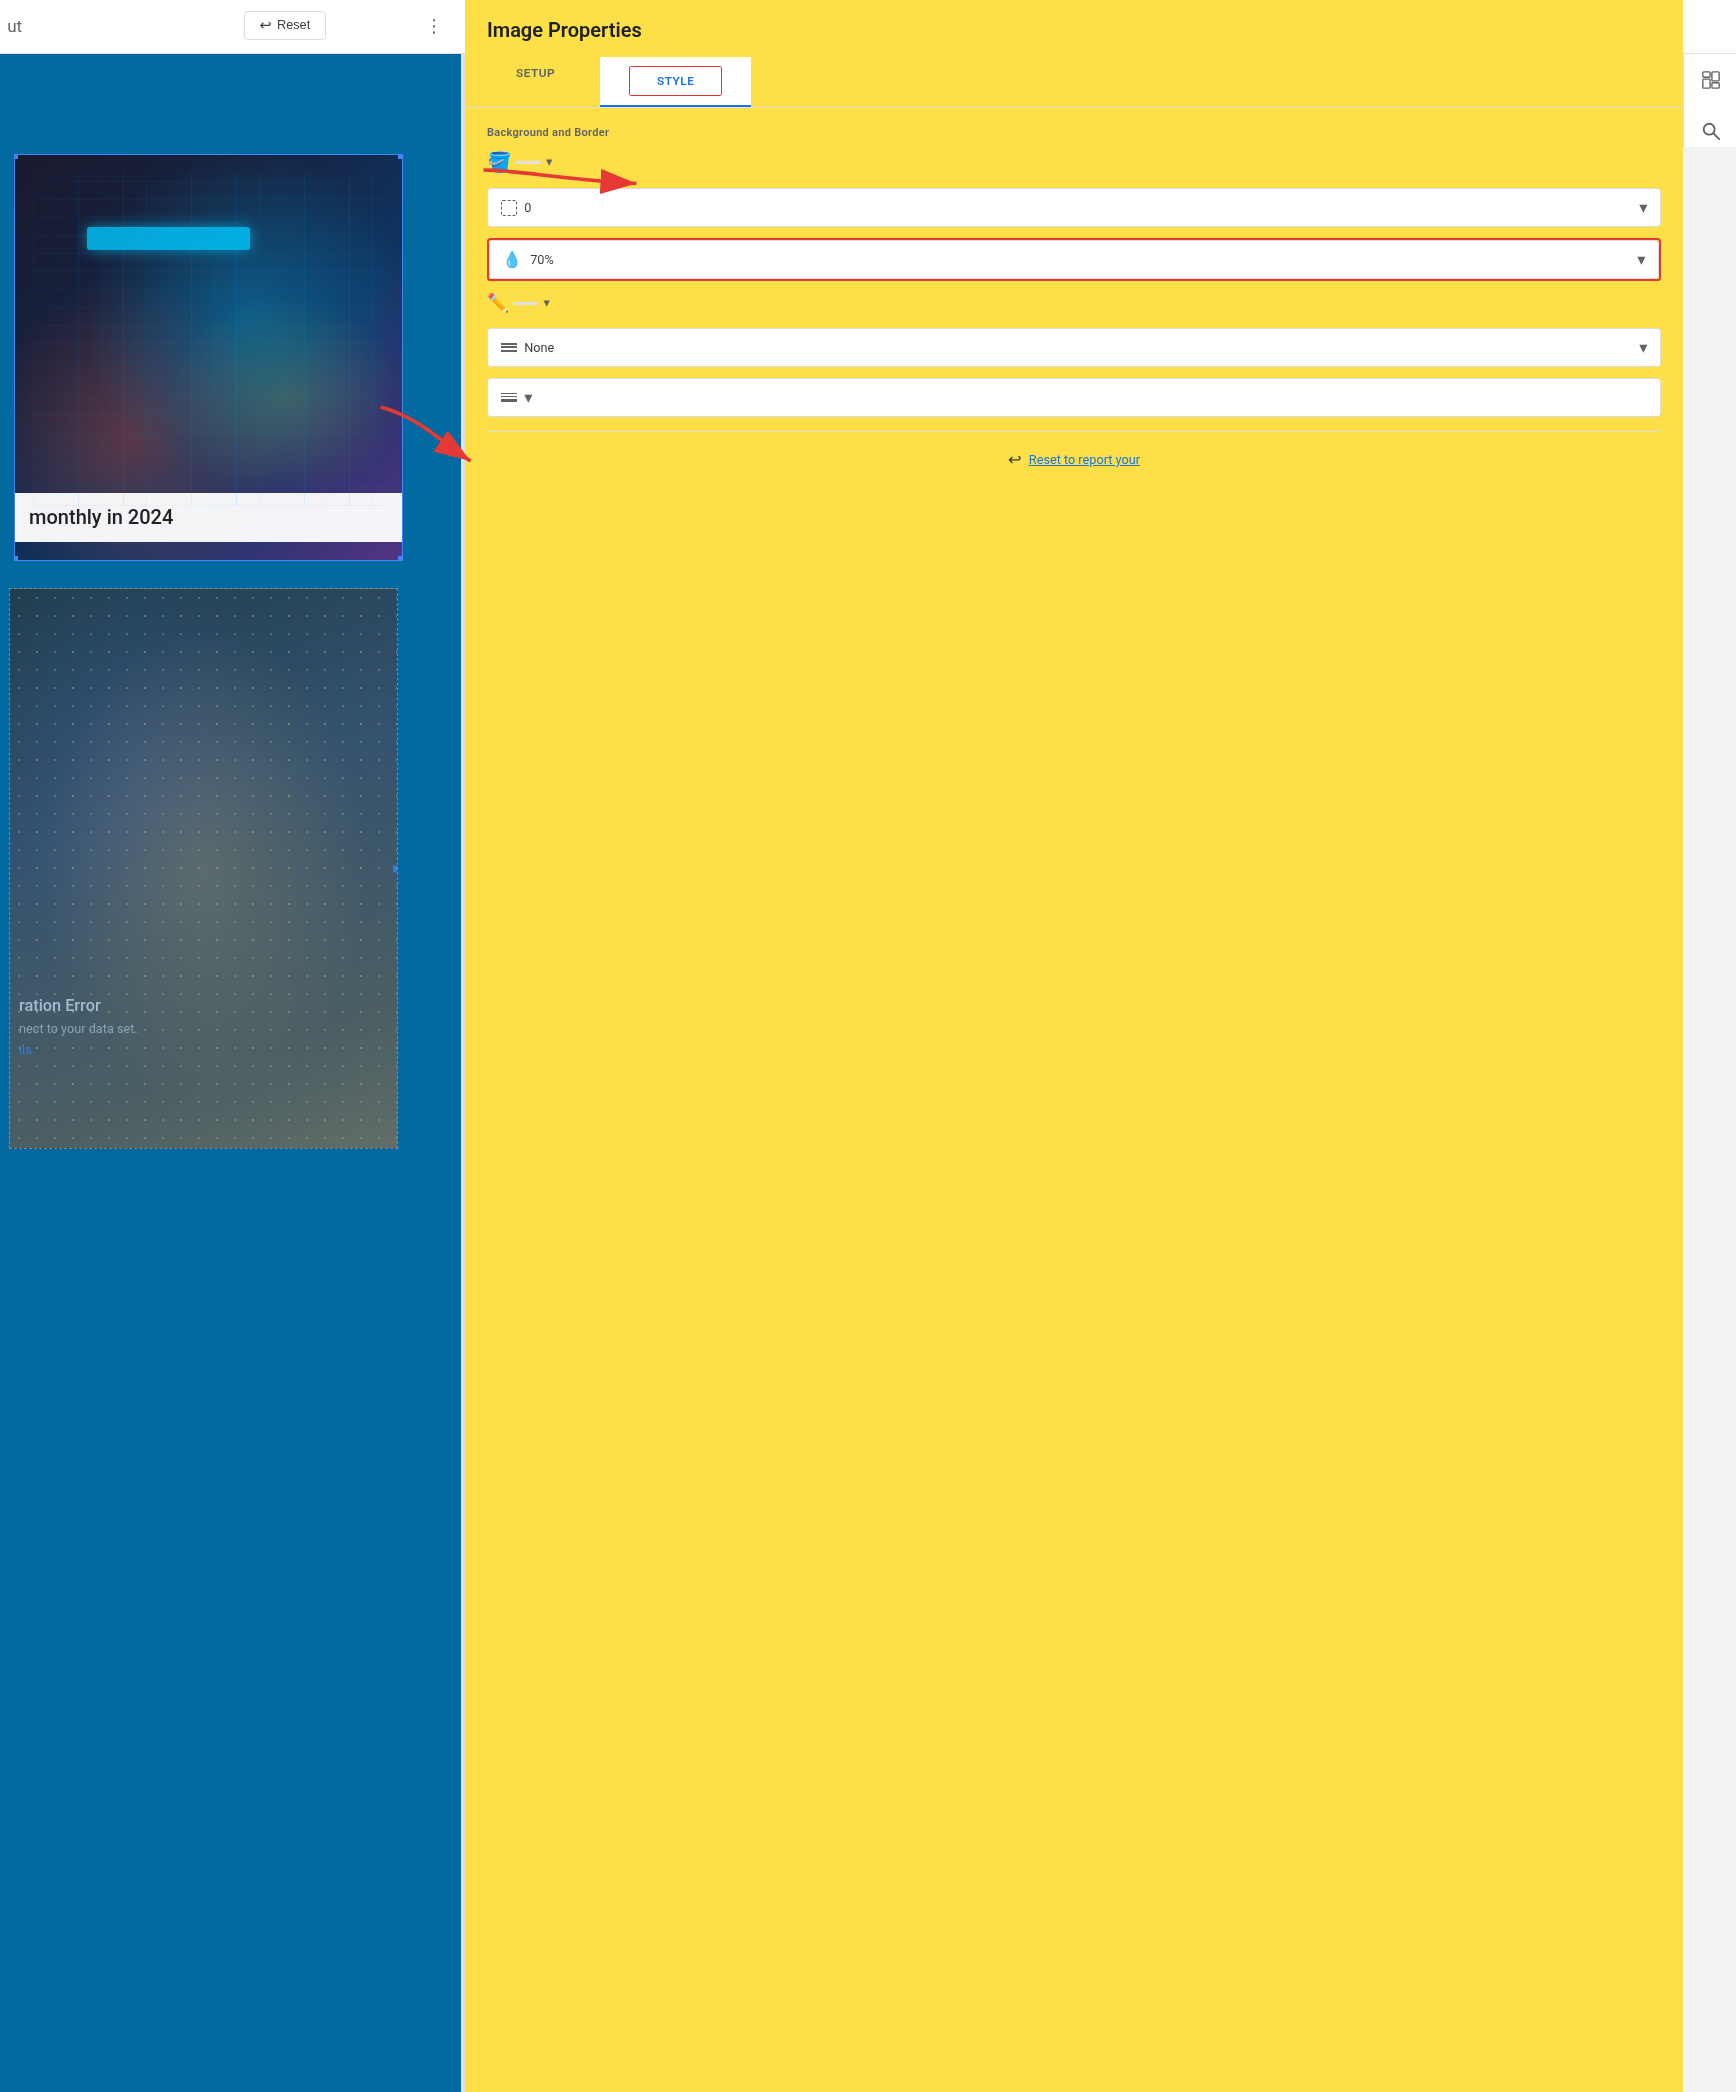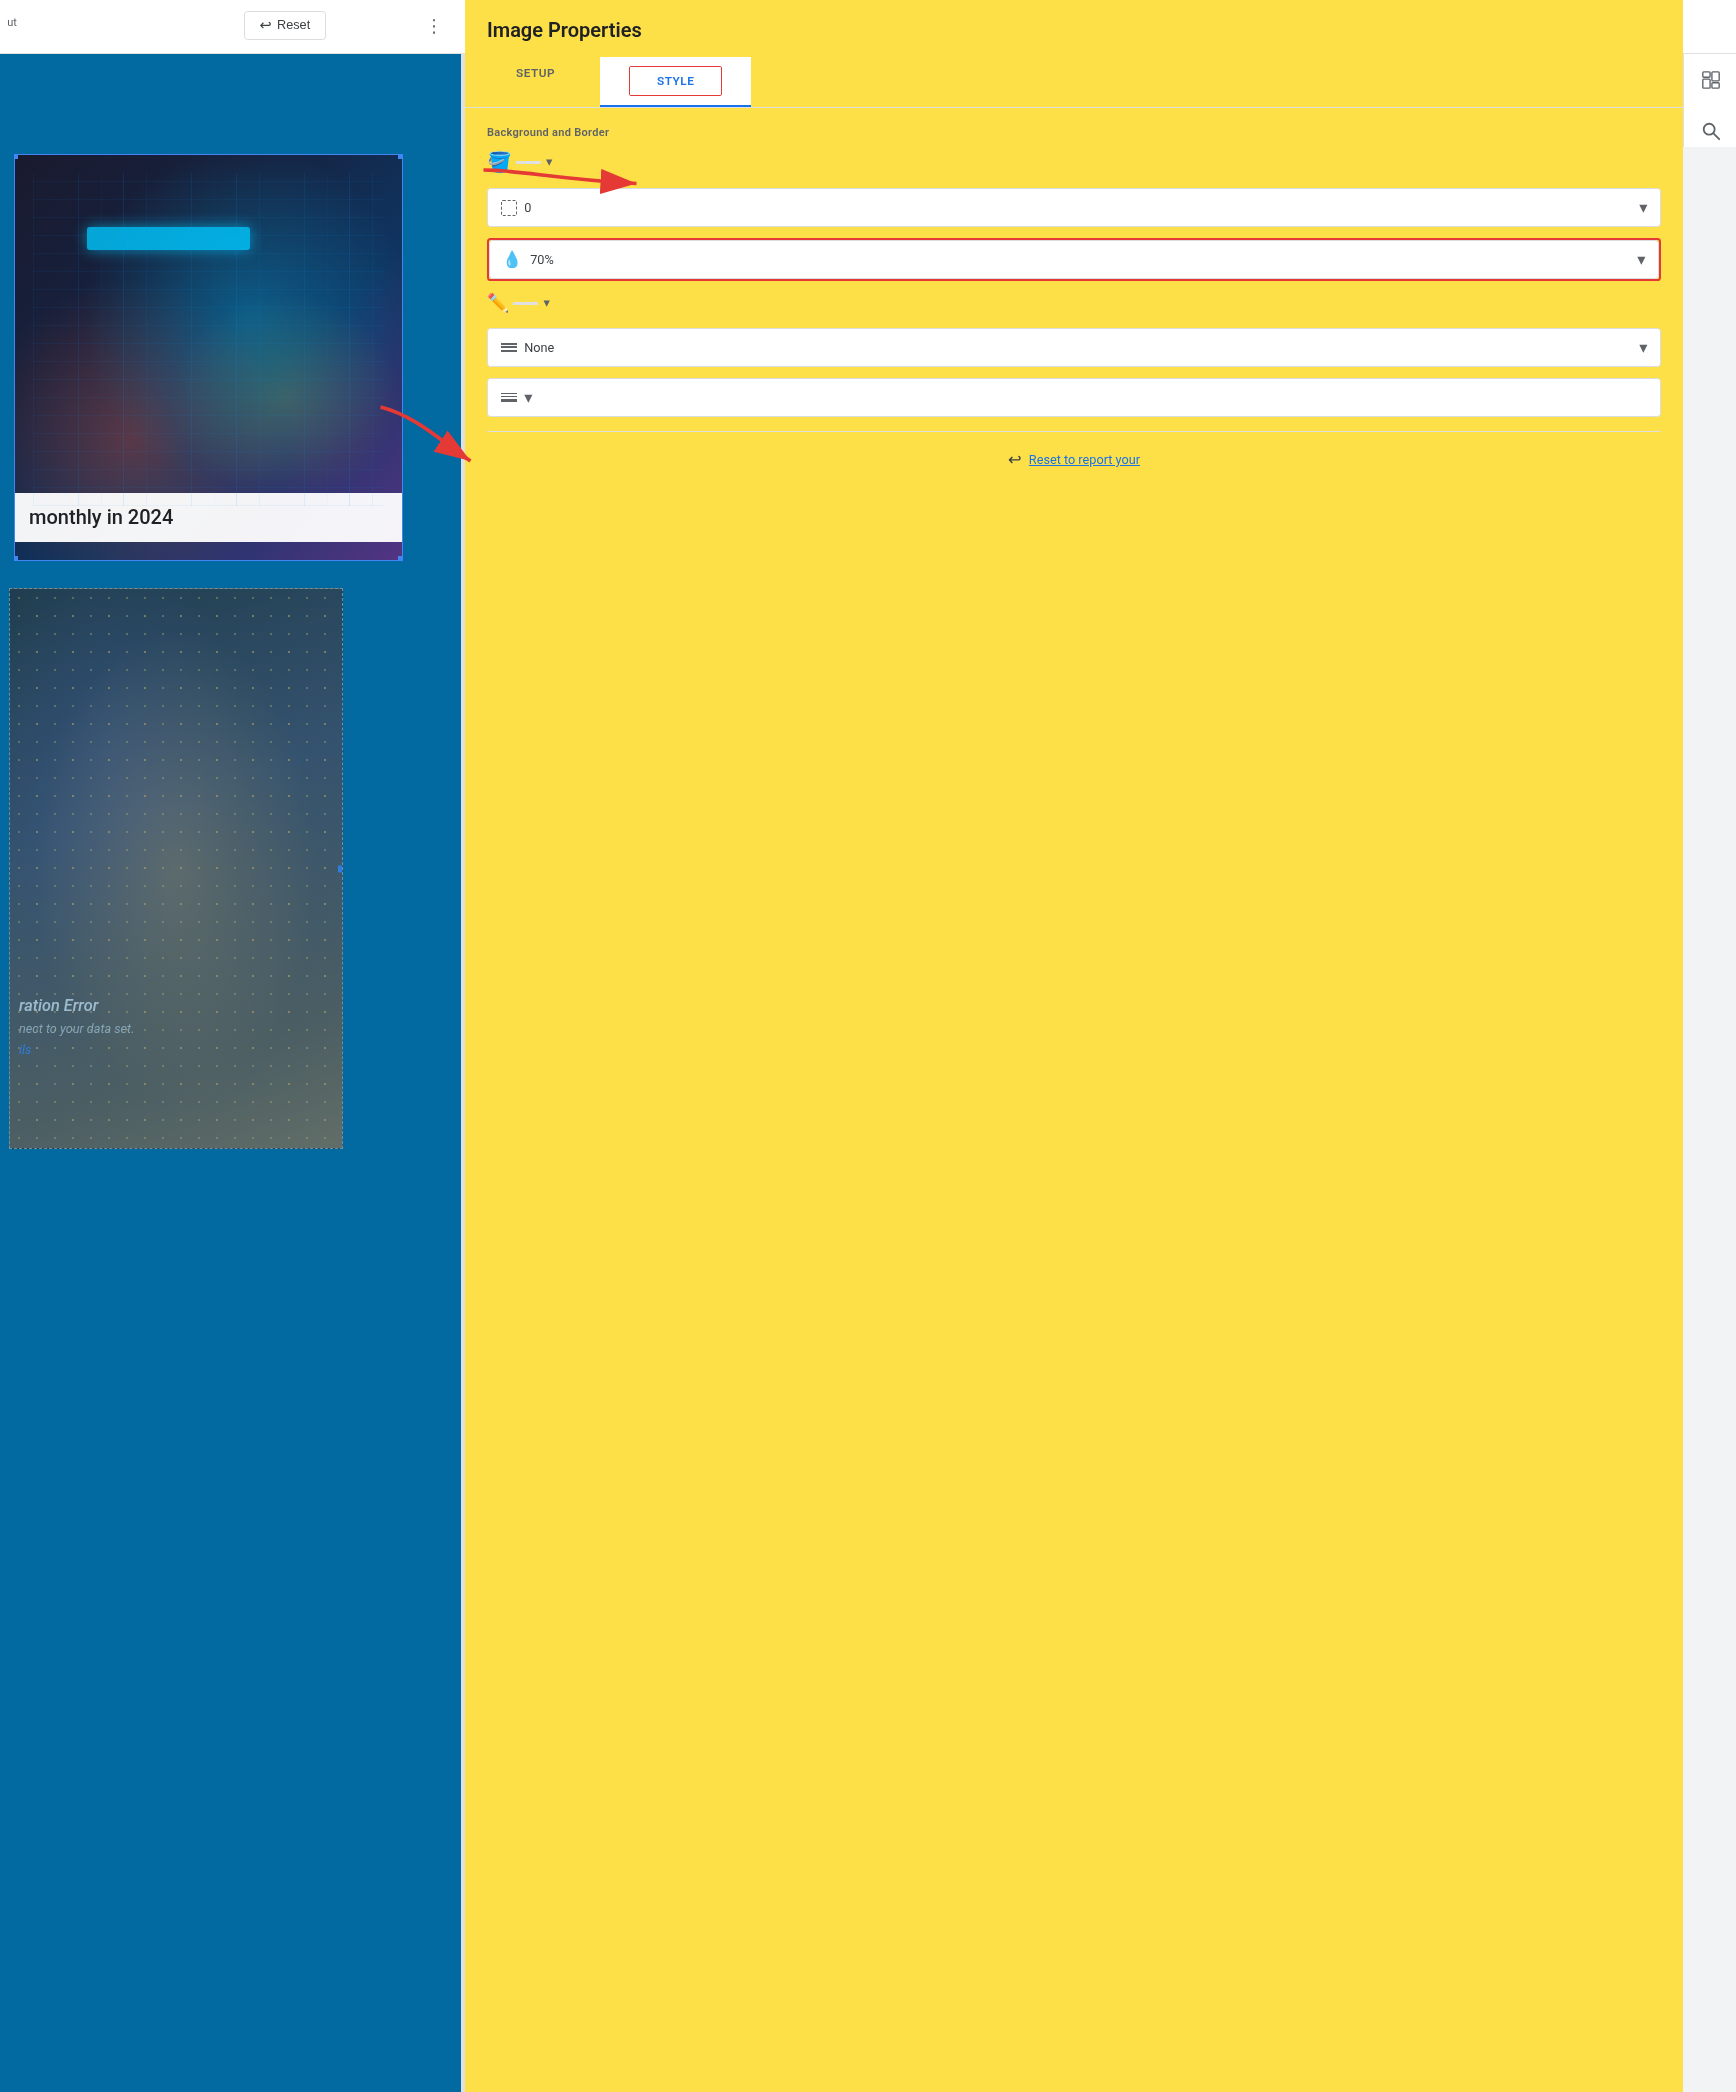--- a/index.html
+++ b/index.html
@@ -132,27 +132,26 @@
     .handle.tl { top: -3.6px; left: -3.6px; }
     .handle.tr { top: -3.6px; right: -3.6px; }
     .handle.bl { bottom: -3.6px; left: -3.6px; }
     .handle.br { bottom: -3.6px; right: -3.6px; }
 
     
     .canvas-image-2 {
       position: absolute;
       top: 534px;
       left: 9px;
-      width: 334px;
+      width: 389px;
       height: 561px;
       background: linear-gradient(160deg, #2c2c2c 0%, #4a4a5a 40%, #6a5a4a 80%, #8a7050 100%);
       border: 1.8px dashed #9e9e9e;
       overflow: hidden;
       opacity: 0.7;
-      font-style: italic;
     }
 
     .canvas-image-2::before {
       content: '';
       position: absolute;
       inset: 0;
       background:
         radial-gradient(ellipse at 50% 50%, rgba(200, 150, 80, 0.4) 0%, transparent 60%),
         radial-gradient(ellipse at 30% 30%, rgba(100, 100, 200, 0.2) 0%, transparent 40%);
     }
@@ -421,21 +420,21 @@
     .opacity-dropdown-wrapper .dropdown-row {
       border: 0.9px solid #dadce0;
       margin-bottom: 0;
     }
 
   </style>
 </head>
 <body>
 
 <div class="top-toolbar">
-  <span style="font-size:11px;color:#5f6368;position:absolute;left:7.2px;top:16.3px;">ut</span>
+  <span style="font-size:17px;color:#5f6368;position:absolute;left:7.2px;top:16.3px;">ut</span>
 
   <button class="reset-btn">
     <span style="font-size:14.5px;">↩</span>
     <span>Reset</span>
   </button>
 
   <span class="more-icon">⋮</span>
 </div>
 
 <div class="canvas-area">

